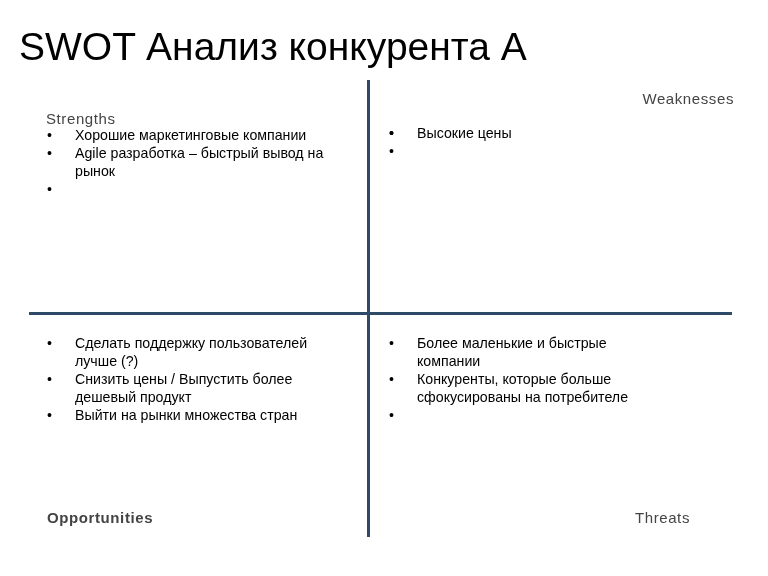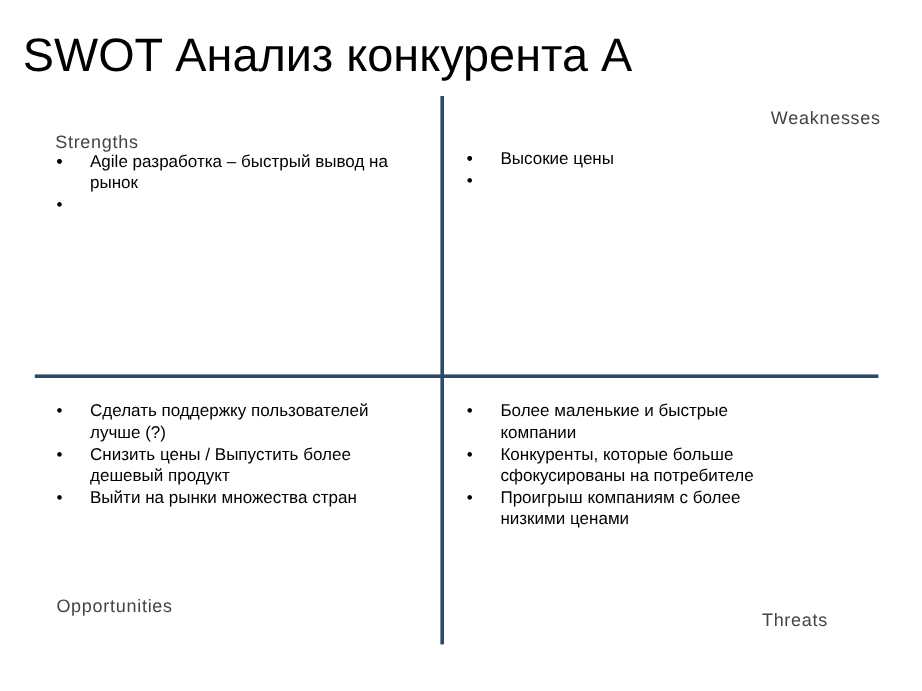--- a/index.html
+++ b/index.html
@@ -19,21 +19,21 @@
     .axis-v {
       position: absolute; left: 367px; top: 80px; width: 3px; height: 457px;
       background: #2e4a66;
     }
     .q-label {
       position: absolute; font-size: 15px; color: #444; letter-spacing: 0.6px;
       white-space: nowrap;
     }
     .lbl-s { left: 46px; top: 90px; margin-top: 20px; }
     .lbl-w { right: 34px; top: 90px; }
-    .lbl-o { left: 47px; top: 497px; }
+    .lbl-o { left: 47px; top: 509px; font-weight: bold; }
     .lbl-t { right: 78px; top: 509px; margin-left: 41px; }
     ul.items {
       position: absolute; margin: 0; padding: 0; list-style: none;
       font-size: 14.2px; line-height: 18px; color: #000;
     }
     ul.items li { position: relative; padding-left: 28px; }
     ul.items li .bullet {
       position: absolute; left: 0; top: 0; width: 14px; text-align: left;
     }
     .list-s { left: 47px; top: 126px; width: 305px; }
@@ -48,34 +48,34 @@
 
 <div class="axis-h"></div>
 <div class="axis-v"></div>
 
 <div class="q-label lbl-s">Strengths</div>
 <div class="q-label lbl-w">Weaknesses</div>
 <div class="q-label lbl-o">Opportunities</div>
 <div class="q-label lbl-t">Threats</div>
 
 <ul class="items list-s">
-  <li><span class="bullet">•</span></li>
+  <li><span class="bullet">•</span><span>Хорошие маркетинговые компании</span></li>
   <li><span class="bullet">•</span><span>Agile разработка – быстрый вывод на рынок</span></li>
   <li><span class="bullet">•</span></li>
 </ul>
 
 <ul class="items list-w">
   <li><span class="bullet">•</span></li>
   <li><span class="bullet">•</span><span>Высокие цены</span></li>
   <li><span class="bullet">•</span></li>
 </ul>
 
 <ul class="items list-o">
   <li><span class="bullet">•</span><span>Сделать поддержку пользователей лучше (?)</span></li>
   <li><span class="bullet">•</span><span>Снизить цены / Выпустить более дешевый продукт</span></li>
   <li><span class="bullet">•</span><span>Выйти на рынки множества стран</span></li>
 </ul>
 
 <ul class="items list-t">
   <li><span class="bullet">•</span><span>Более маленькие и быстрые компании</span></li>
   <li><span class="bullet">•</span><span>Конкуренты, которые больше сфокусированы на потребителе</span></li>
-  <li><span class="bullet">•</span><span>Проигрыш компаниям с более низкими ценами</span></li>
+  <li><span class="bullet">•</span></li>
 </ul>
 
 </body></html>

